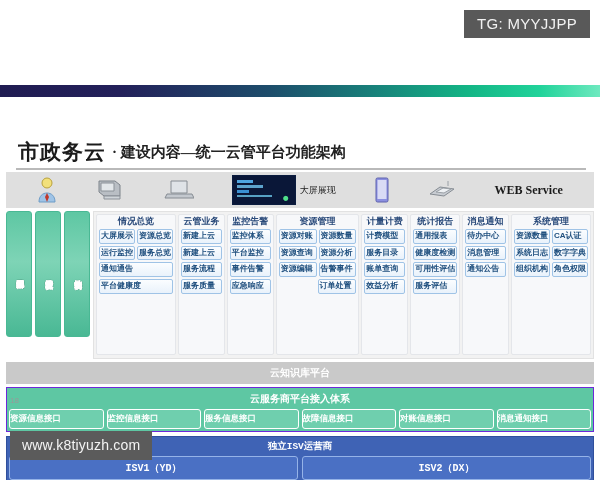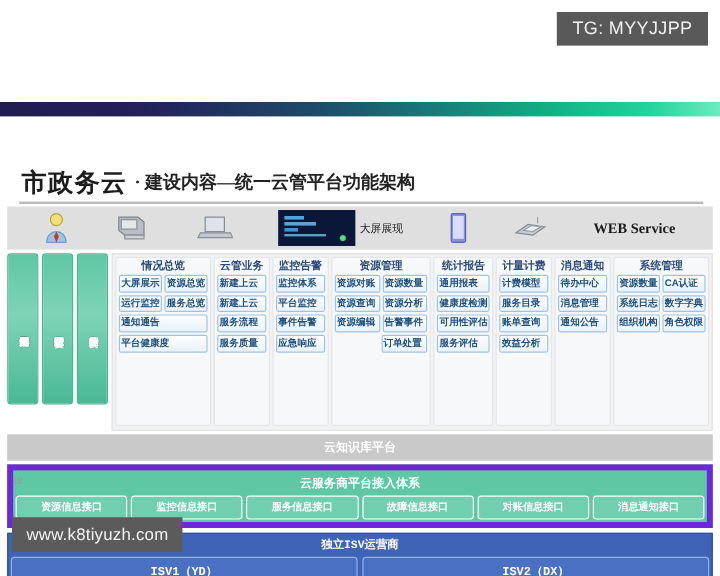--- a/index.html
+++ b/index.html
@@ -74,25 +74,25 @@
     color:#20507f;font-size:8px;font-weight:bold;
     text-align:left;padding:2px 1px;line-height:1.1;white-space:nowrap;
   }
   .cell.wide{width:100%;}
   .cell.empty{border:none;background:transparent;}
 
   
   .kb-wrap{margin:3px 6px 0 6px;}
   .kb-bar{background:#c9c9c9;color:#ffffff;font-size:10px;font-weight:bold;
           text-align:center;padding:4px 0;}
-  .csp-box{margin-top:3px;background:#5ec7a3;border:5px solid #6d28d9;padding:2px;}
+  .csp-box{margin-top:3px;background:#5ec7a3;border:1px solid #6d28d9;padding:2px;}
   .csp-title{color:#ffffff;font-size:10px;font-weight:bold;text-align:center;padding:2px 0 3px 0;}
   .csp-row{display:flex;gap:3px;}
   .csp-cell{flex:1;border:1px solid #ffffff;border-radius:3px;background:#6fcfae;
-            color:#ffffff;font-size:8.5px;font-weight:bold;text-align:center;padding:3px 0;}
+            color:#ffffff;font-size:8.5px;font-weight:bold;text-align:left;padding:3px 0;}
 
   
   .isv-box{margin:4px 6px 0 6px;background:#3f63b5;border:1px solid #2f4f9c;padding:2px;font-family:Liberation Mono, monospace;}
   .isv-title{color:#ffffff;font-size:9.5px;font-weight:bold;text-align:center;padding:1px 0 3px 0;}
   .isv-row{display:flex;gap:4px;}
   .isv-cell{flex:1;border:1px solid #95b3e8;border-radius:3px;background:#4a70c4;
             color:#ffffff;font-size:10px;font-weight:bold;text-align:center;padding:4px 0;}
 
   
   .infra-box{margin:4px 6px 0 6px;background:#cfe0b4;border:1px solid #bcd39c;padding:2px;}
@@ -240,52 +240,52 @@
             <div class="cell">资源编辑</div>
             <div class="cell">告警事件</div>
           </div>
           <div class="row2">
             <div class="cell empty"></div>
             <div class="cell">订单处置</div>
           </div>
         </div>
       </div>
 
+      <div class="grp" style="flex:1">
+        <div class="grp-title">计量计费</div>
+        <div class="grp-rows">
+          <div class="row2">
+              <div class="cell wide">计费模型</div>
+            </div>
+          <div class="row2">
+              <div class="cell wide">服务目录</div>
+            </div>
+          <div class="row2">
+              <div class="cell wide">账单查询</div>
+            </div>
+          <div class="row2">
+              <div class="cell wide">效益分析</div>
+            </div>
+        </div>
+      </div>
+
       <div class="grp" style="flex:1.05">
         <div class="grp-title">统计报告</div>
         <div class="grp-rows">
           <div class="row2">
               <div class="cell wide">通用报表</div>
             </div>
           <div class="row2">
               <div class="cell wide">健康度检测</div>
             </div>
           <div class="row2">
               <div class="cell wide">可用性评估</div>
             </div>
           <div class="row2">
               <div class="cell wide">服务评估</div>
-            </div>
-        </div>
-      </div>
-
-      <div class="grp" style="flex:1">
-        <div class="grp-title">计量计费</div>
-        <div class="grp-rows">
-          <div class="row2">
-              <div class="cell wide">计费模型</div>
-            </div>
-          <div class="row2">
-              <div class="cell wide">服务目录</div>
-            </div>
-          <div class="row2">
-              <div class="cell wide">账单查询</div>
-            </div>
-          <div class="row2">
-              <div class="cell wide">效益分析</div>
             </div>
         </div>
       </div>
 
       <div class="grp" style="flex:1">
         <div class="grp-title">消息通知</div>
         <div class="grp-rows">
           <div class="row2">
               <div class="cell wide">待办中心</div>
             </div>

